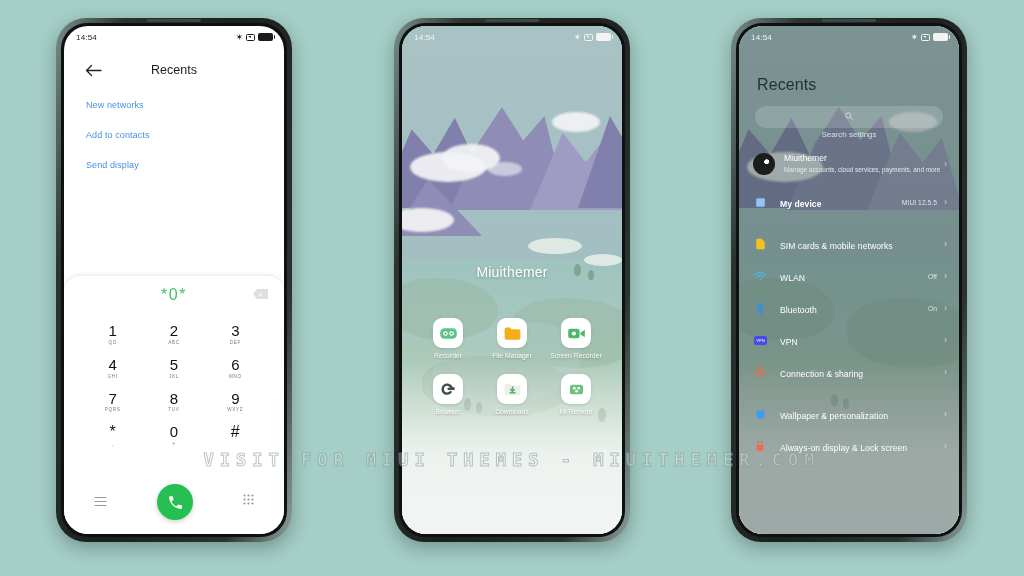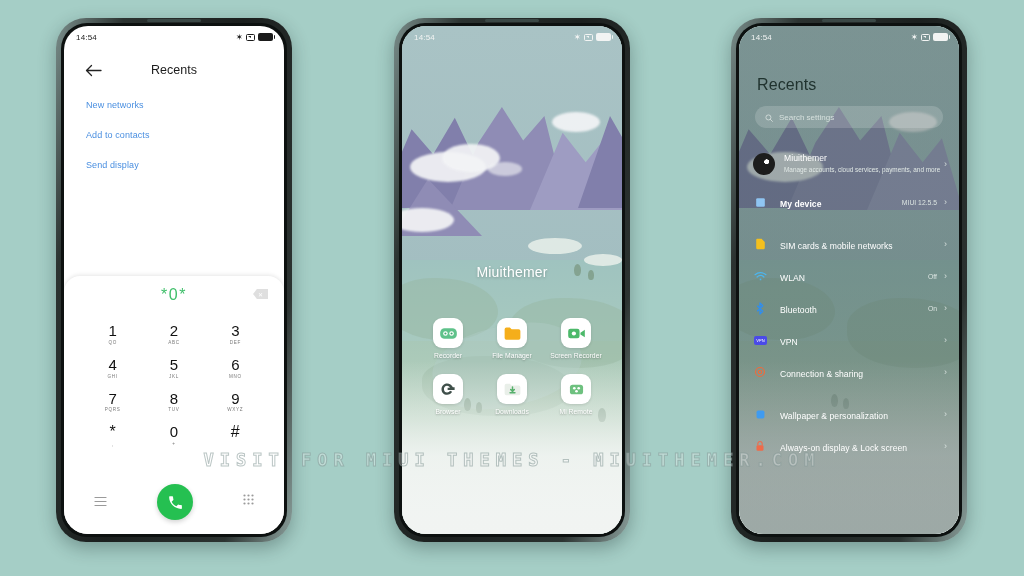--- a/index.html
+++ b/index.html
@@ -211,20 +211,21 @@
   .settings-title {
     font-size: 16px; color: #20332f; font-weight: 400;
     padding: 28px 0 0 18px; letter-spacing: .1px;
   }
   .search-bar {
     margin: 12px 16px 0;
     height: 22px; border-radius: 11px;
     background: rgba(255,255,255,.17);
     display: flex; align-items: center; gap: 6px;
     padding: 0 10px;
+    flex-direction: column;
   }
   .search-bar .ph { font-size: 8px; color: #d6e0dd; }
   .set-list { margin-top: 14px; }
   .set-row {
     display: flex; align-items: center;
     padding: 0 12px 0 14px;
     min-height: 32px;
   }
   .set-row.account { min-height: 44px; align-items: center; }
   .set-ico {

